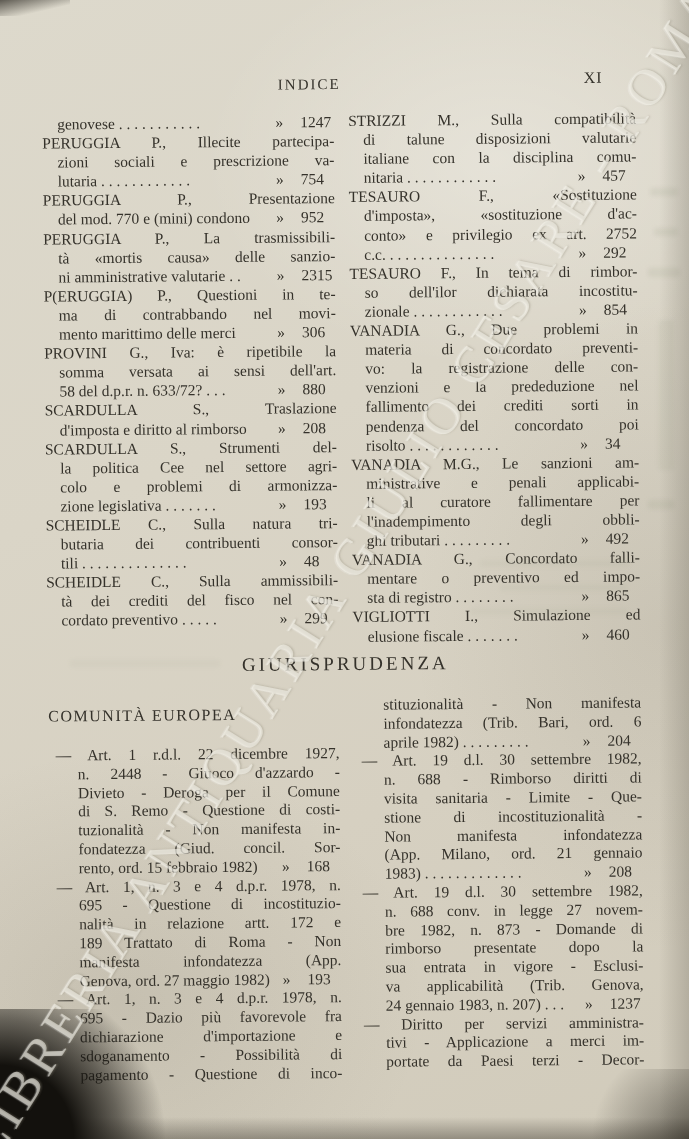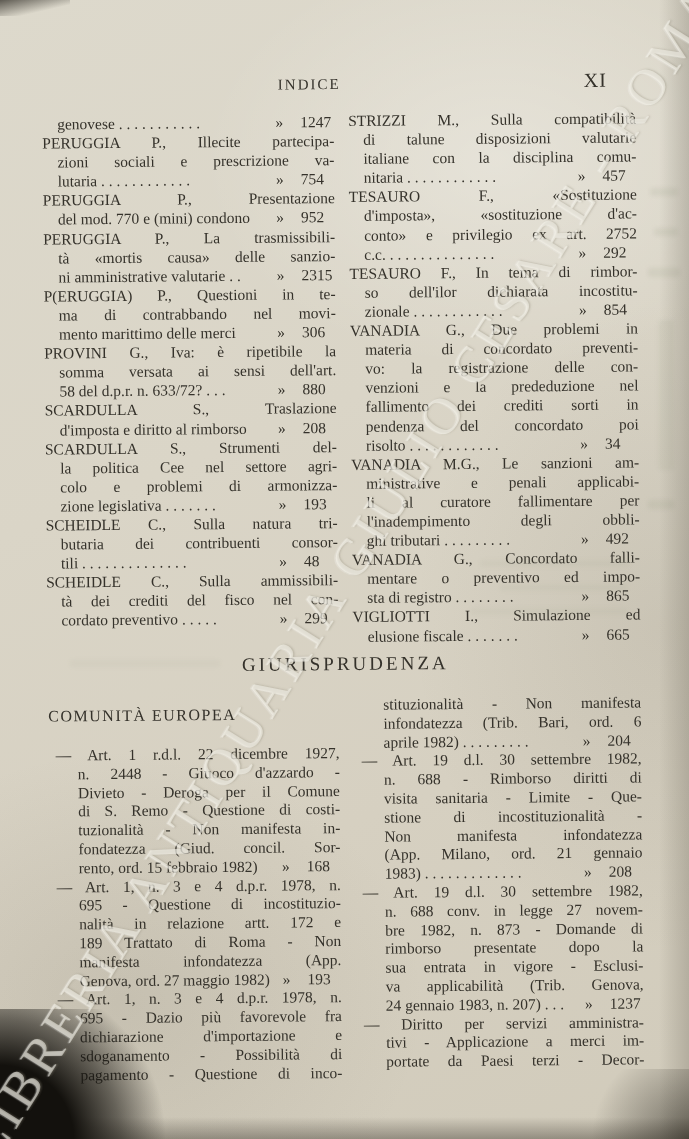--- a/index.html
+++ b/index.html
@@ -26,21 +26,21 @@
   .corner-bl{position:absolute;left:0;bottom:0;width:190px;height:130px;
     background:radial-gradient(circle at 0% 100%, #13110d 0%, #13110d 32%, rgba(19,17,13,0.55) 52%, transparent 72%);}
   .corner-br{position:absolute;right:0;bottom:0;width:120px;height:70px;
     background:radial-gradient(circle at 100% 100%, rgba(30,27,20,0.55) 0%, transparent 70%);}
   .corner-tl{position:absolute;left:0;top:0;width:70px;height:16px;
     background:linear-gradient(to bottom right, rgba(25,22,16,0.65), transparent 65%);}
 
   .content{position:absolute;inset:0;transform:rotate(-0.5deg);transform-origin:50% 50%;}
 
   .hdr-title{position:absolute;top:76px;left:282px;font-size:15px;letter-spacing:2px;}
-  .hdr-pagenum{position:absolute;top:71px;left:588px;font-size:20px;letter-spacing:1px;}
+  .hdr-pagenum{position:absolute;top:71px;left:588px;font-size:16px;letter-spacing:1px;}
 
   .col{position:absolute;font-size:15.5px;}
   .col .ln{line-height:19.1px;text-align:justify;text-align-last:justify;white-space:nowrap;}
   .col .ln.ref-line{text-align-last:left;}
   #authors-left{top:112px;left:46px;width:292px;}
   #authors-right{top:111px;left:352px;width:288px;}
   #giur-left{top:744px;left:46px;width:292px;}
   #giur-right{top:696px;left:352px;width:288px;}
   #giur-left .ln,#giur-right .ln{line-height:18.8px;}
 
@@ -130,21 +130,21 @@
         <div class="ln ind-1 ref-line"><span class="ref"><span class="g">»</span><span class="p">34</span></span><span class="txt">risolto  . . . . . . . . . . . .</span></div>
         <div class="ln ind-0"><span class="txt">VANADIA M.G., Le sanzioni am-</span></div>
         <div class="ln ind-1"><span class="txt">ministrative e penali applicabi-</span></div>
         <div class="ln ind-1"><span class="txt">li al curatore fallimentare per</span></div>
         <div class="ln ind-1"><span class="txt">l'inadempimento degli obbli-</span></div>
         <div class="ln ind-1 ref-line"><span class="ref"><span class="g">»</span><span class="p">492</span></span><span class="txt">ghi tributari  . . . . . . . . .</span></div>
         <div class="ln ind-0"><span class="txt">VANADIA G., Concordato falli-</span></div>
         <div class="ln ind-1"><span class="txt">mentare o preventivo ed impo-</span></div>
         <div class="ln ind-1 ref-line"><span class="ref"><span class="g">»</span><span class="p">865</span></span><span class="txt">sta di registro  . . . . . . . .</span></div>
         <div class="ln ind-0"><span class="txt">VIGLIOTTI I., Simulazione ed</span></div>
-        <div class="ln ind-1 ref-line"><span class="ref"><span class="g">»</span><span class="p">665</span></span><span class="txt">elusione fiscale  . . . . . . .</span></div>
+        <div class="ln ind-1 ref-line"><span class="ref"><span class="g">»</span><span class="p">460</span></span><span class="txt">elusione fiscale  . . . . . . .</span></div>
       </div>
 
     <div class="section-title">GIURISPRUDENZA</div>
     <div class="subsection-title">COMUNITÀ EUROPEA</div>
 
     <div id="giur-left" class="col">
         <div class="ln ind-3"><span class="txt">— Art. 1 r.d.l. 22 dicembre 1927,</span></div>
         <div class="ln ind-2"><span class="txt">n. 2448 - Giuoco d'azzardo -</span></div>
         <div class="ln ind-2"><span class="txt">Divieto - Deroga per il Comune</span></div>
         <div class="ln ind-2"><span class="txt">di S. Remo - Questione di costi-</span></div>

